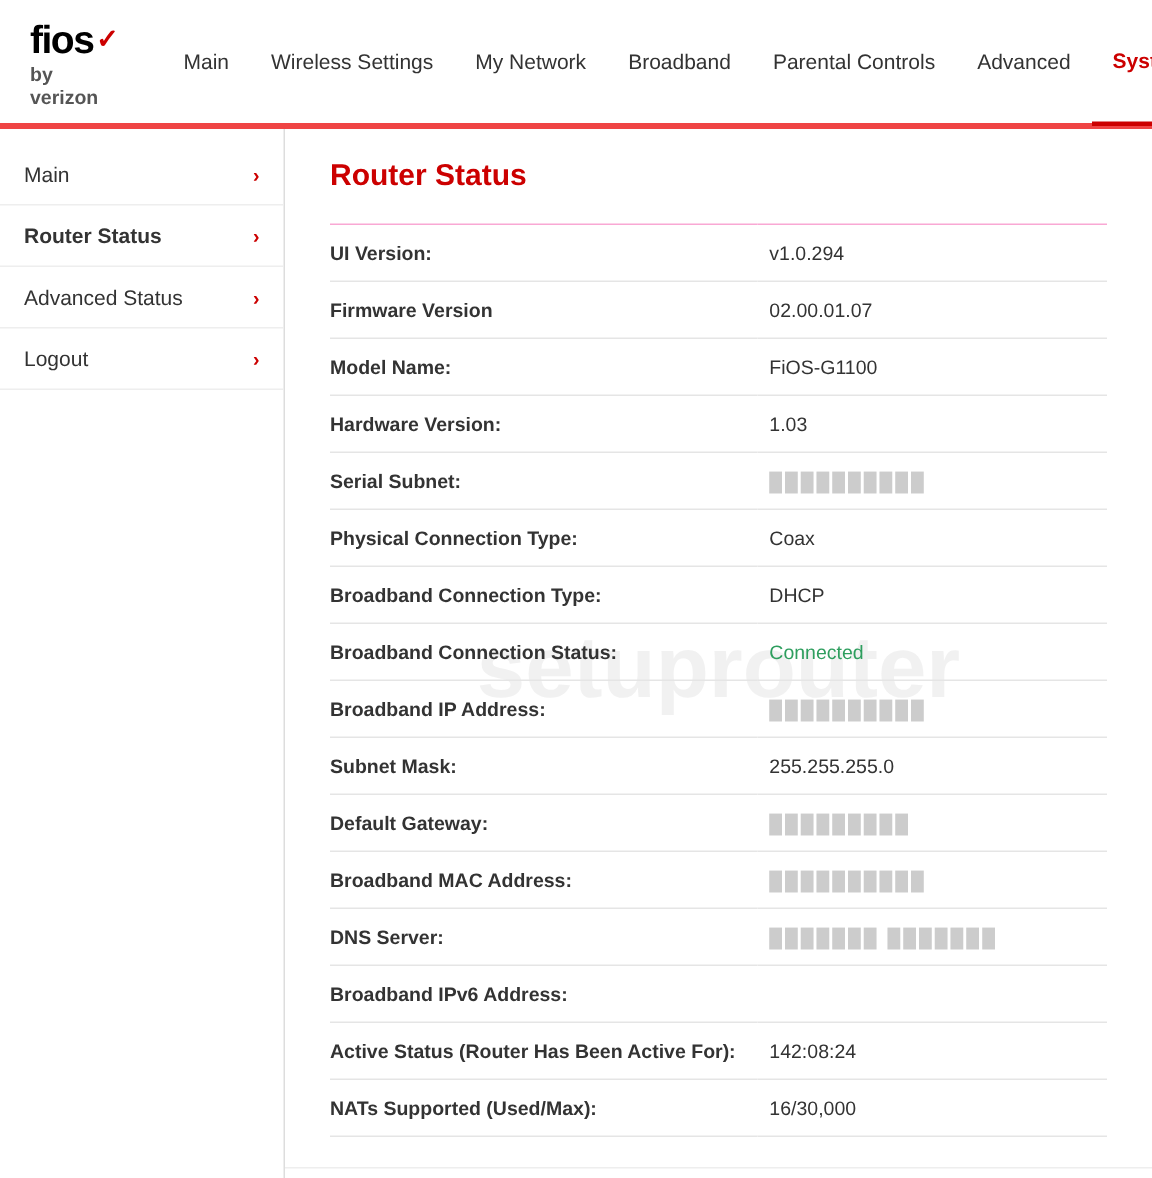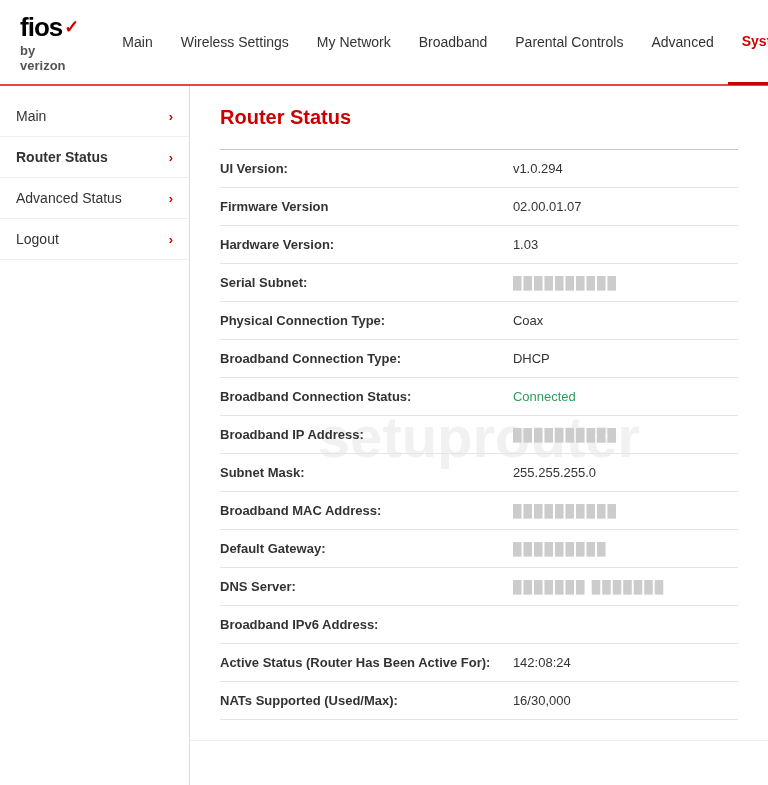--- a/index.html
+++ b/index.html
@@ -4,21 +4,21 @@
   <style>
     * { margin: 0; padding: 0; box-sizing: border-box; }
     body { font-family: Arial, sans-serif; font-size: 14px; color: #333; background: #fff; width: 768px; min-height: 785px; }
 
     
     .top-nav {
       display: flex;
       align-items: center;
       padding: 0 20px;
       height: 86px;
-      border-bottom: 2px solid #ef4444;
+      border-bottom: 4px solid #ef4444;
       background: #fff;
     }
     .logo-area {
       display: flex;
       flex-direction: column;
       margin-right: 30px;
     }
     .logo-fios {
       font-size: 26px;
       font-weight: bold;
@@ -209,20 +209,24 @@
         <tbody id="status-table-body">
         <tr>
               <td>UI Version:</td>
               <td>v1.0.294</td>
             </tr>
             <tr>
               <td>Firmware Version</td>
               <td>02.00.01.07</td>
             </tr>
             <tr>
+              <td>Model Name:</td>
+              <td>FiOS-G1100</td>
+            </tr>
+            <tr>
               <td>Hardware Version:</td>
               <td>1.03</td>
             </tr>
             <tr>
               <td>Serial Subnet:</td>
               <td style="color: rgb(204, 204, 204); letter-spacing: 2px; font-size: 12px;">██████████</td>
             </tr>
             <tr>
               <td>Physical Connection Type:</td>
               <td>Coax</td>
@@ -237,26 +241,26 @@
             </tr>
             <tr>
               <td>Broadband IP Address:</td>
               <td style="color: rgb(204, 204, 204); letter-spacing: 2px; font-size: 12px;">██████████</td>
             </tr>
             <tr>
               <td>Subnet Mask:</td>
               <td>255.255.255.0</td>
             </tr>
             <tr>
+              <td>Default Gateway:</td>
+              <td style="color: rgb(204, 204, 204); letter-spacing: 2px; font-size: 12px;">█████████</td>
+            </tr>
+            <tr>
               <td>Broadband MAC Address:</td>
               <td style="color: rgb(204, 204, 204); letter-spacing: 2px; font-size: 12px;">██████████</td>
-            </tr>
-            <tr>
-              <td>Default Gateway:</td>
-              <td style="color: rgb(204, 204, 204); letter-spacing: 2px; font-size: 12px;">█████████</td>
             </tr>
             <tr>
               <td>DNS Server:</td>
               <td style="color: rgb(204, 204, 204); letter-spacing: 2px; font-size: 12px;">███████  ███████</td>
             </tr>
             <tr>
               <td>Broadband IPv6 Address:</td>
               <td></td>
             </tr>
             <tr>

